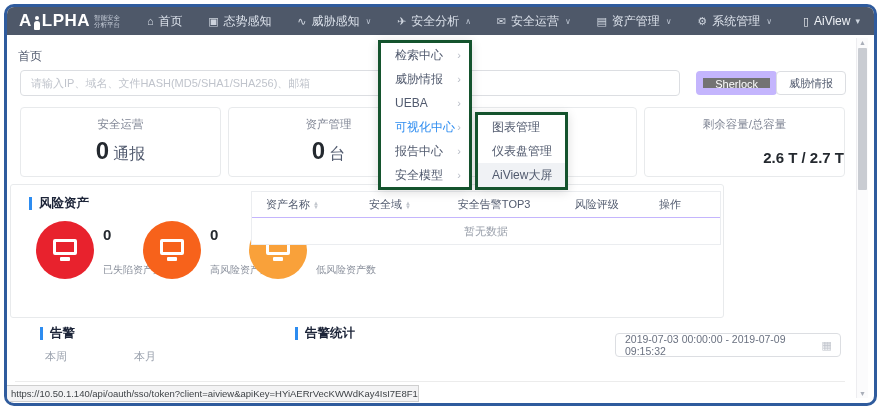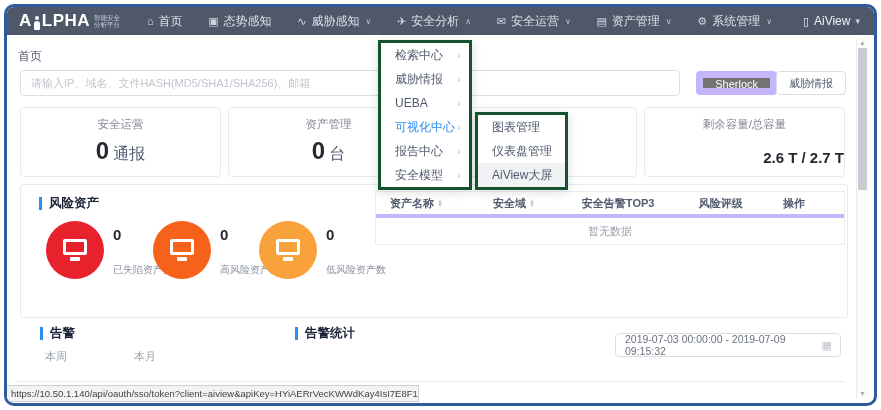--- a/index.html
+++ b/index.html
@@ -41,35 +41,35 @@
   .btn-primary { background:#737373; border:7px solid #c4b5fd; color:#fff; }
   .btn-plain { background:#fff; border:1px solid #dcdee2; color:#515a6e; margin-left:-1px; }
 
   .stats-row { position:absolute; left:13px; top:100px; width:825px; height:70px; display:flex; gap:7px; }
   .stat-card { flex:1; background:#fff; border:1px solid #e8eaec; border-radius:4px; text-align:center; padding-top:9px; }
   .stat-label { font-size:11.5px; color:#808695; }
   .stat-value { margin-top:6px; font-size:24px; font-weight:bold; color:#24292f; line-height:26px; }
   .stat-value .unit { font-size:16px; font-weight:normal; color:#515a6e; margin-left:4px; }
   .stat-value.small { font-size:15px; padding-top:7px;text-align:right; }
 
-  .panel { position:absolute; left:13px; top:177px; width:828px; height:134px; border:1px solid #e8eaec; border-radius:3px; background:#fff; }
+  .panel { position:absolute; left:3px; top:177px; width:714px; height:134px; border:1px solid #e8eaec; border-radius:3px; background:#fff; }
   .sec-title { display:flex; align-items:center; font-size:12.5px; font-weight:bold; color:#1c2438; }
   .sec-title .bar { width:3px; height:13px; background:#2d8cf0; margin-right:7px; }
   .panel .sec-title { position:absolute; left:18px; top:10px; }
 
   .risk-item { position:absolute; top:36px; display:flex; }
   .risk-item .circle { width:58px; height:58px; border-radius:50%; display:flex; flex-direction:column; align-items:center; justify-content:center; }
   .monitor-icon .scr { width:24px; height:16px; border:3px solid #fff; border-radius:2px; }
   .monitor-icon .std { width:10px; height:4px; background:#fff; margin:2px auto 0; border-radius:1px; }
   .risk-txt { margin-left:9px; padding-top:5px; }
   .risk-count { font-size:15px; font-weight:bold; color:#24292f; }
   .risk-label { font-size:10px; color:#8a909c; margin-top:20px; white-space:nowrap; }
 
   .asset-table { position:absolute; right:2px; top:6px; width:470px; border:1px solid #ebedf0; font-size:11px; background:#fff; }
-  .at-head { display:flex; height:26px; align-items:center; border-bottom:4px solid #c4b5fd; color:#515a6e; font-weight:bold; }
+  .at-head { display:flex; height:26px; align-items:center; border-bottom:1px solid #c4b5fd; color:#515a6e; font-weight:normal; }
   .at-col { padding-left:14px; display:flex; align-items:center; gap:3px; }
   .sort-icon { display:inline-flex; flex-direction:column; line-height:4px; font-size:6px; color:#c3c7ce; }
   .at-empty { height:26px; display:flex; align-items:center; justify-content:center; color:#9aa0ab; border-bottom:0; }
   .c0{width:22%;} .c1{width:19%;} .c2{width:25%;} .c3{width:18%;} .c4{width:16%;text-align:center;}
 
   .alerts-title { position:absolute; left:33px; top:318px; }
   .alert-tabs { position:absolute; left:38px; top:342px; font-size:11px; color:#9aa1ad; display:flex; }
   .alert-tab.second { margin-left:67px; }
   .stats-title { position:absolute; left:288px; top:318px; }
   .date-picker { position:absolute; left:608px; top:326px; width:226px; height:24px; border:1px solid #dcdee2; border-radius:4px; display:flex; align-items:center; padding:0 8px 0 9px; font-size:10.5px; color:#6a7180; background:#fff; }

